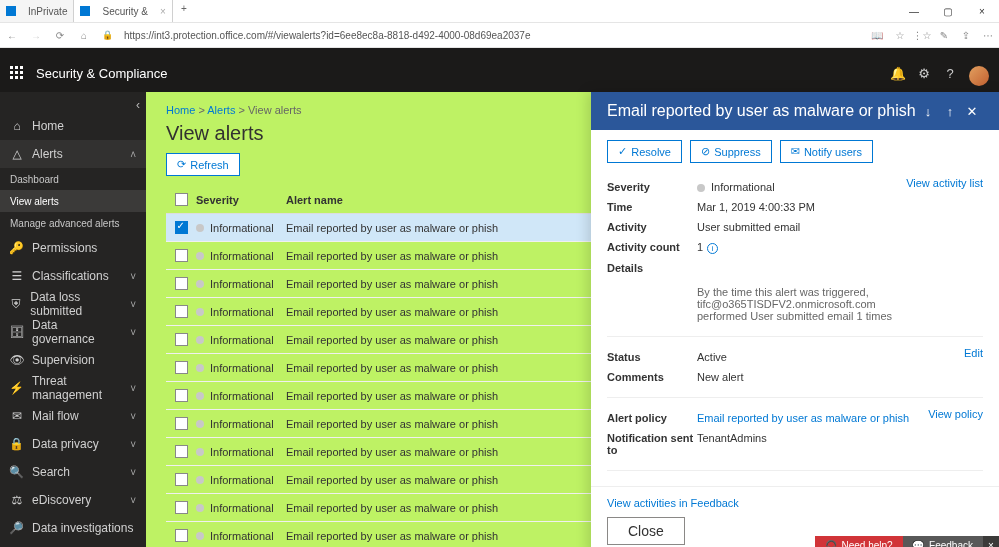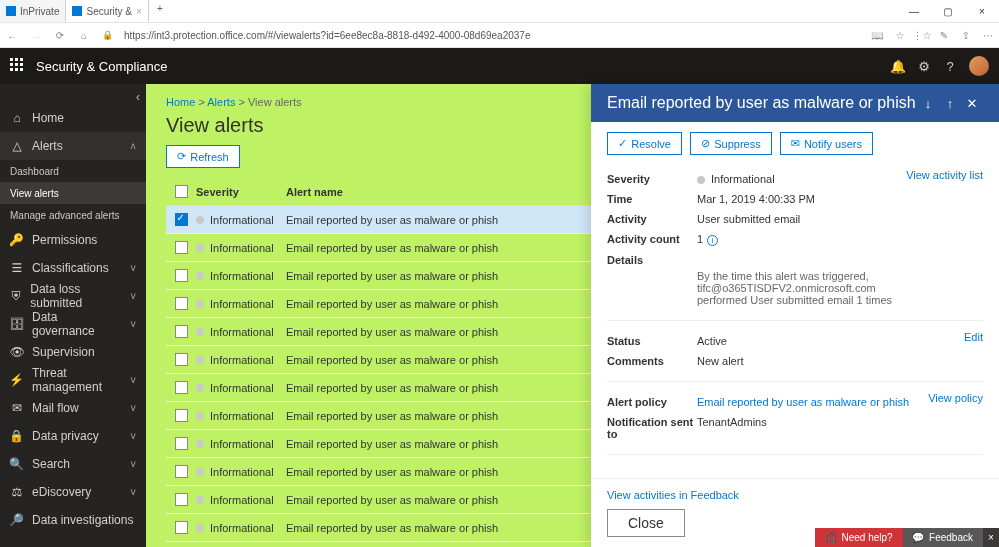--- a/index.html
+++ b/index.html
@@ -1,29 +1,29 @@
 <!DOCTYPE html>
 <html><head>
 <meta charset="utf-8">
 <style>
 html,body{margin:0;padding:0;font-family:"Segoe UI",Arial,sans-serif;font-size:12px;color:#333;background:#f3f2f1;width:999px;height:547px;overflow:hidden}
 *{box-sizing:border-box}
 .titlebar{height:22px;background:#fff;display:flex;align-items:flex-start;font-size:10px;color:#555}
-.titlebar .tab{height:22px;padding:3px 6px;border-right:1px solid #d0d0d0;display:flex;align-items:center;gap:4px;background:#f5f5f5}
+.titlebar .tab{height:22px;padding:3px 6px;border-right:1px solid #d0d0d0;display:flex;align-items:center;gap:12px;background:#f5f5f5}
 .titlebar .tab.active{background:#fff}
 .titlebar .tab .fav{width:10px;height:10px;background:#0078d4}
 .titlebar .tab .x{opacity:.5}
 .titlebar .plus{padding:3px 8px;color:#666}
 .titlebar .winbtns{margin-left:auto;display:flex}
 .titlebar .winbtn{width:34px;height:22px;display:flex;align-items:center;justify-content:center;color:#333}
 .addrbar{height:26px;background:#fff;border-top:1px solid #e5e5e5;border-bottom:1px solid #e5e5e5;display:flex;align-items:center;font-size:10px;color:#555}
 .addrbar .navbtn{width:24px;text-align:center;color:#888}
 .addrbar .url{flex:1;padding:0 4px;color:#555;white-space:nowrap;overflow:hidden}
 .addrbar .rbtn{width:22px;text-align:center;color:#888}
-.appheader{height:36px;background:#1b1a19;color:#fff;display:flex;align-items:center;padding:6px 10px;font-size:13px}
+.appheader{height:44px;background:#1b1a19;color:#fff;display:flex;padding:18px 10px;font-size:13px}
 .waffle{width:16px;height:16px;display:grid;grid-template-columns:repeat(3,3px);grid-template-rows:repeat(3,3px);gap:2px;margin-right:10px}
 .waffle span{background:#fff}
 .appheader-title{flex:1}
 .appheader .hicon{width:26px;text-align:center;color:#ccc;font-size:13px}
 .avatar{width:20px;height:20px;border-radius:50%;background:linear-gradient(135deg,#e2a060,#c26030);margin-left:6px}
 .body{display:flex;height:calc(547px - 22px - 26px - 36px);position:relative}
 .sidebar{width:146px;background:#252423;color:#d0d0d0;font-size:12px;position:relative;flex-shrink:0}
 .sidebar .collapse{position:absolute;top:6px;right:6px;color:#bbb}
 .navitem{display:flex;align-items:center;height:28px;padding:0 10px;gap:8px;cursor:pointer}
 .navitem.top{margin-top:20px}
@@ -407,21 +407,21 @@
               <div class="k">Activity</div>
               <div class="v">User submitted email</div>
             </div>
           <div class="kv">
               <div class="k">Activity count</div>
               <div class="v"><span>1</span><span class="infoicon">i</span></div>
             </div>
           <div class="kv">
               <div class="k">Details</div>
               <div class="v gray">
-                <div style="margin-top:16px">By the time this alert was triggered, tifc@o365TISDFV2.onmicrosoft.com performed User submitted email 1 times</div>
+                <div style="margin-top:24px">By the time this alert was triggered, tifc@o365TISDFV2.onmicrosoft.com performed User submitted email 1 times</div>
               </div>
             </div>
         </div>
         <div class="rightact">View activity list</div>
       </div>
 
       <div class="section">
         <div class="fields">
           <div class="kv">
               <div class="k">Status</div>

